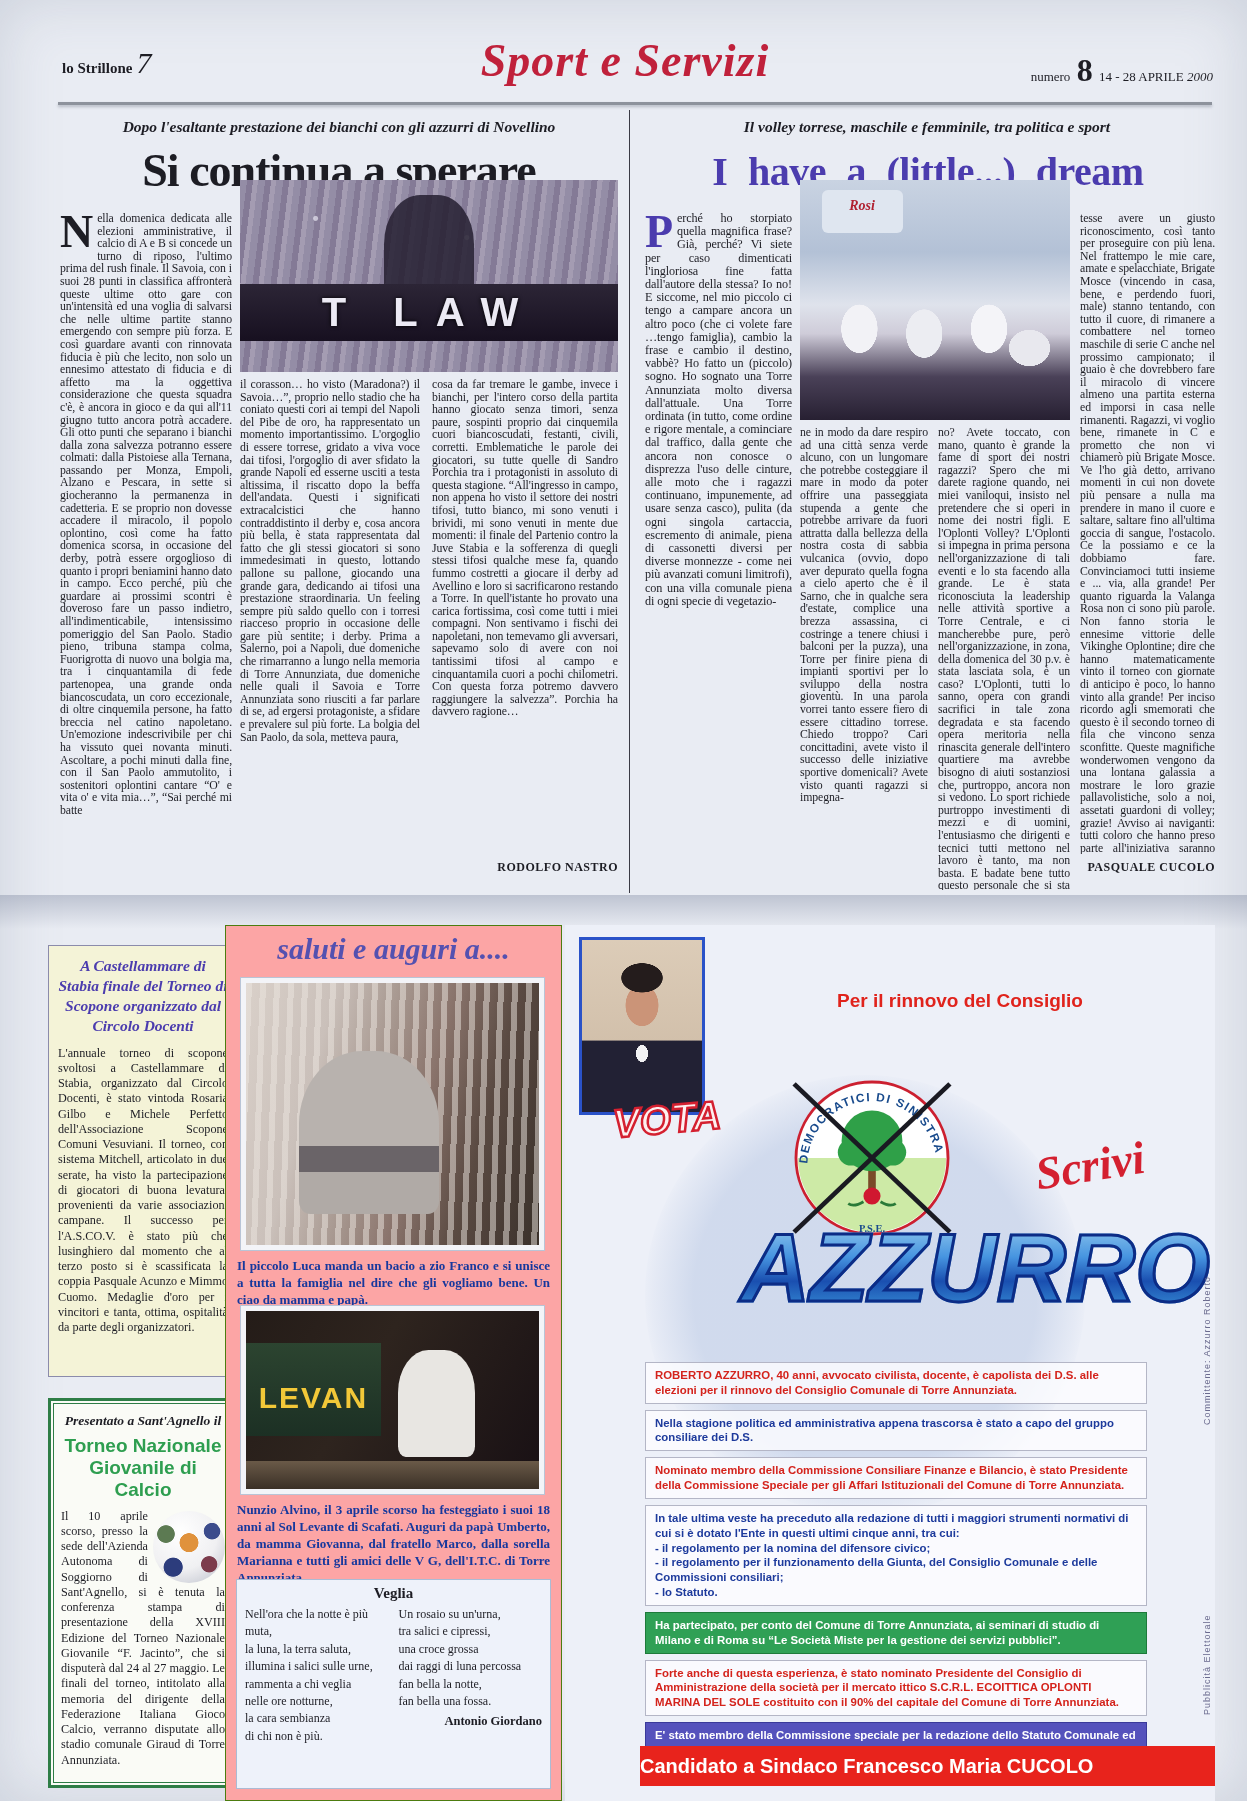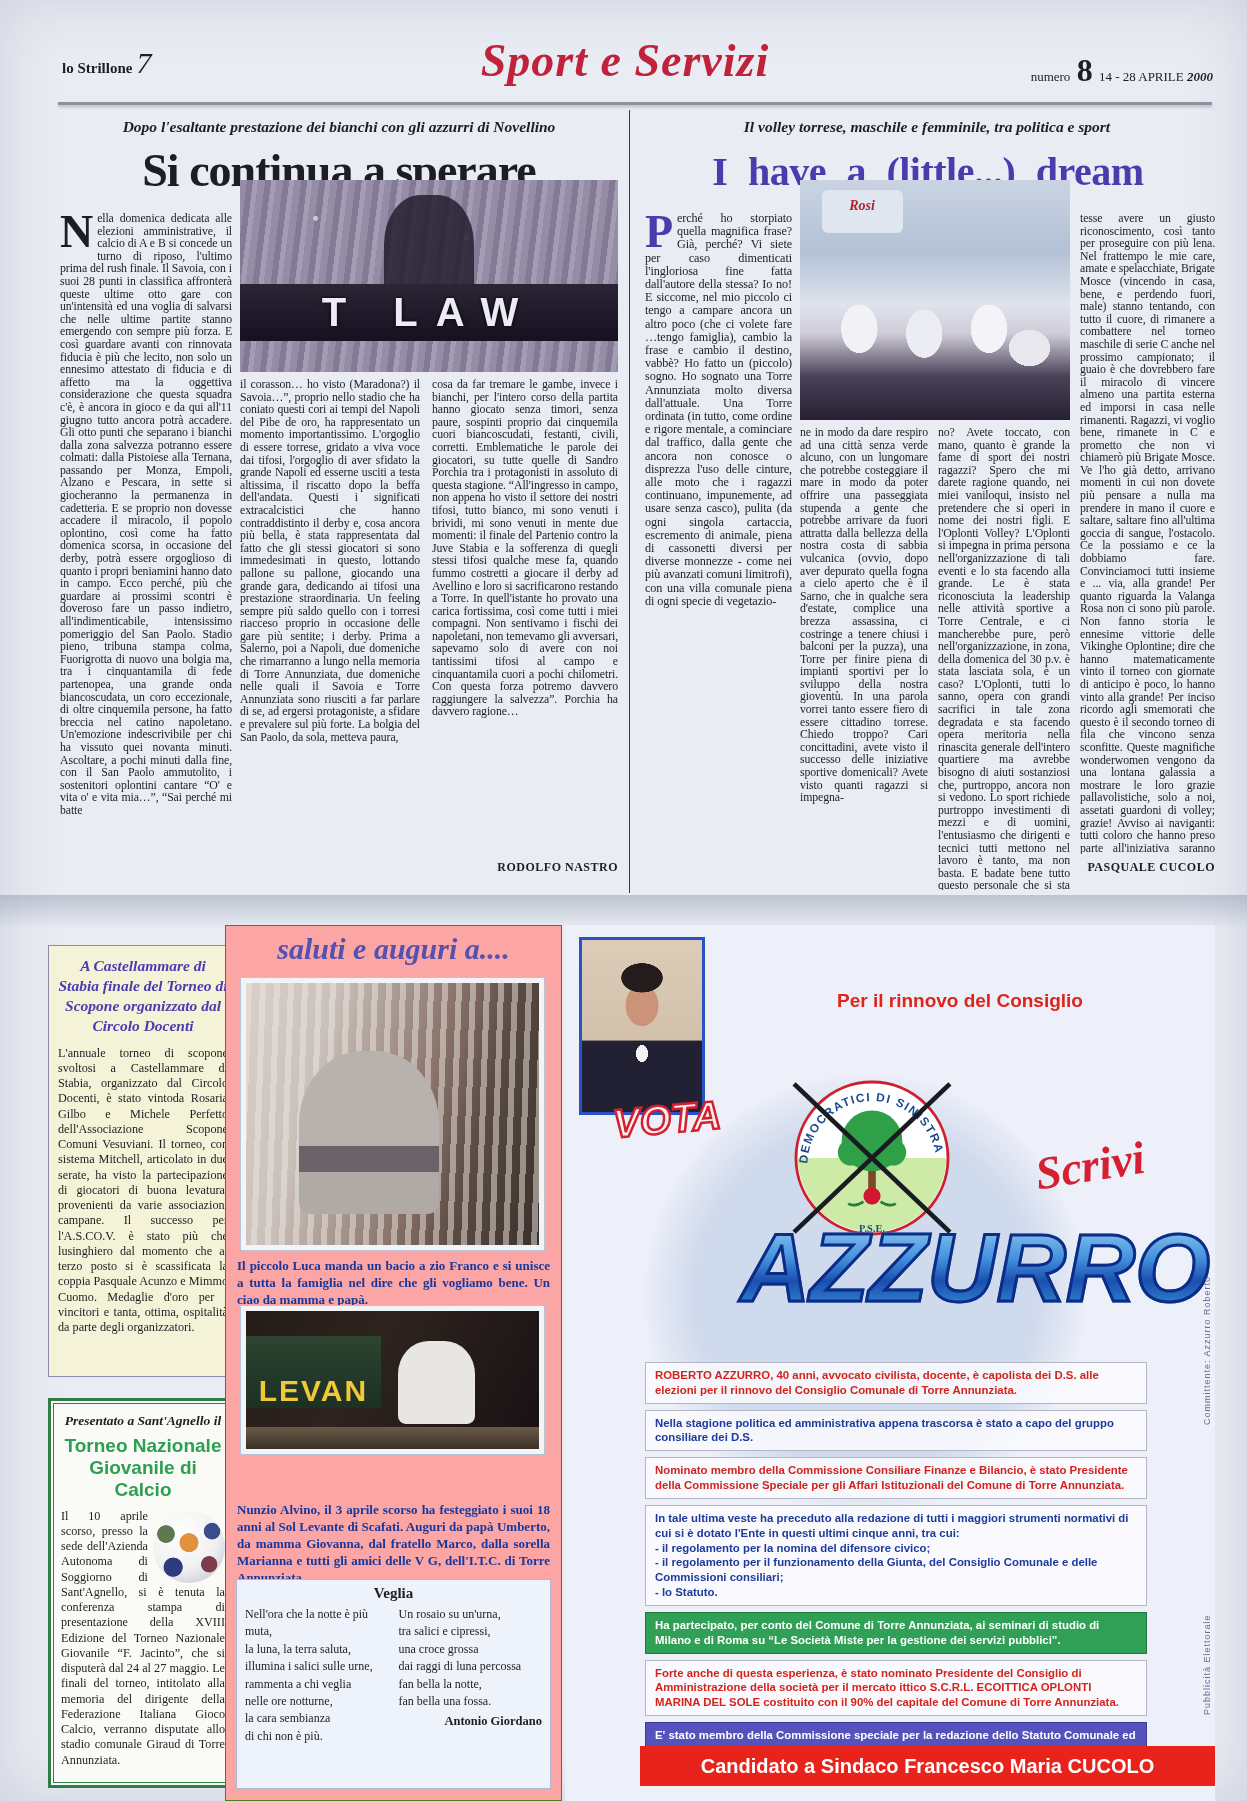--- a/index.html
+++ b/index.html
@@ -7,21 +7,21 @@
         font-family:"Liberation Serif",serif;color:#1d1d24;overflow:hidden;
         box-shadow:inset 0 0 60px rgba(120,130,150,.25);}
   .abs{position:absolute;}
   
   .mast-left{left:62px;top:46px;font-weight:bold;font-size:15px;}
   .mast-left .pagenum{font-size:30px;font-style:italic;font-weight:normal;margin-left:4px;}
   .mast-center{left:360px;top:34px;width:530px;text-align:center;color:#c0213b;
                font-style:italic;font-weight:bold;font-size:46px;letter-spacing:1px;}
   .mast-right{left:975px;top:52px;width:238px;font-size:13px;text-align:right;white-space:nowrap;}
   .mast-right .issue{font-size:32px;font-weight:bold;margin:0 3px;}
-  .mast-right .year{font-style:italic;font-weight:bold;margin-top:44px;}
+  .mast-right .year{font-style:italic;font-weight:normal;margin-top:44px;}
   .toprule{left:58px;top:102px;width:1154px;height:3px;background:#8d929c;box-shadow:0 2px 3px rgba(60,70,90,.3);}
   .kicker{top:118px;font-style:italic;font-weight:bold;font-size:15.5px;text-align:center;}
   .vdiv{left:629px;width:1px;background:#3a3a44;}
   
   .hl-left{left:58px;top:144px;width:562px;font-size:46px;font-weight:bold;letter-spacing:-1px;text-align:center;}
   .hl-right{left:642px;top:148px;width:572px;font-size:40px;font-weight:bold;color:#4b3cae;
             text-align:center;word-spacing:11px;letter-spacing:-0.5px;}
   
   .col{font-size:11.8px;line-height:12.6px;text-align:justify;overflow:hidden;letter-spacing:-0.1px;}
   .dropcap{float:left;font-size:46px;line-height:38px;font-weight:bold;padding:1px 4px 0 0;}
@@ -114,21 +114,21 @@
      background:linear-gradient(180deg,#a8d8f2 0%,#4694e0 40%,#1a4fb0 62%,#42a6e4 100%);
      -webkit-background-clip:text;background-clip:text;-webkit-text-fill-color:transparent;}
   .bars{position:absolute;left:80px;top:437px;width:502px;display:flex;flex-direction:column;gap:6px;}
   .bar{border:1px solid #b4b6c6;background:rgba(253,253,255,.8);padding:5px 9px;
      font-family:"Liberation Sans",sans-serif;font-weight:bold;font-size:11.4px;line-height:1.3;white-space:pre-line;}
   .bar.red{color:#d4231c;}
   .bar.blue{color:#1d3a9c;}
   .bar.green{background:#2fa055;border-color:#1d7a3a;color:#fff;}
   .bar.purple{background:#5552bc;border-color:#3a3a9a;color:#fff;}
   .ad-footer{position:absolute;left:75px;top:821px;width:575px;height:40px;background:#e8231c;color:#fff;
-     font-family:"Liberation Sans",sans-serif;font-weight:bold;font-size:20px;text-align:center;line-height:40px;}
+     font-family:"Liberation Sans",sans-serif;font-weight:bold;font-size:20px;text-align:left;line-height:40px;}
   .sidenote{position:absolute;right:3px;writing-mode:vertical-rl;transform:rotate(180deg);
      font-family:"Liberation Sans",sans-serif;font-size:9px;color:#6a6a8e;letter-spacing:1px;}
 </style>
 </head>
 <body>
 
 <div class="page">
 
   <div class="abs mast-left">
     <span>lo Strillone</span><span class="pagenum">7</span>
@@ -186,21 +186,21 @@
       <span>Il 10 aprile scorso, presso la sede dell'Azienda Autonoma di Soggiorno di Sant'Agnello, si è tenuta la conferenza stampa di presentazione della XVIII Edizione del Torneo Nazionale Giovanile “F. Jacinto”, che si disputerà dal 24 al 27 maggio. Le finali del torneo, intitolato alla memoria del dirigente della Federazione Italiana Gioco Calcio, verranno disputate allo stadio comunale Giraud di Torre Annunziata.</span>
     </div>
   </div>
 
   <div class="abs saluti">
     <h2>saluti e auguri a....</h2>
     <div class="photo luca frame" style="left:15px;top:52px;width:303px;height:272px;">
       <div class="sweater"></div>
     </div>
     <div class="caption" style="left:11px;top:332px;width:313px;">Il piccolo Luca manda un bacio a zio Franco e si unisce a tutta la famiglia nel dire che gli vogliamo bene. Un ciao da mamma e papà.</div>
-    <div class="photo nunzio frame" style="left:15px;top:380px;width:303px;height:148px;">
+    <div class="photo nunzio frame" style="left:15px;top:380px;width:303px;height:188px;">
       <div class="sign">LEVAN</div>
       <div class="shirt"></div>
       <div class="table"></div>
     </div>
     <div class="caption" style="left:11px;top:576px;width:313px;">Nunzio Alvino, il 3 aprile scorso ha festeggiato i suoi 18 anni al Sol Levante di Scafati. Auguri da papà Umberto, da mamma Giovanna, dal fratello Marco, dalla sorella Marianna e tutti gli amici delle V G, dell'I.T.C. di Torre Annunziata.</div>
     <div class="veglia">
       <h4>Veglia</h4>
       <div style="display:flex;gap:10px;">
         <div class="poem" style="width:50%;">Nell'ora che la notte è più muta,
 la luna, la terra saluta,

